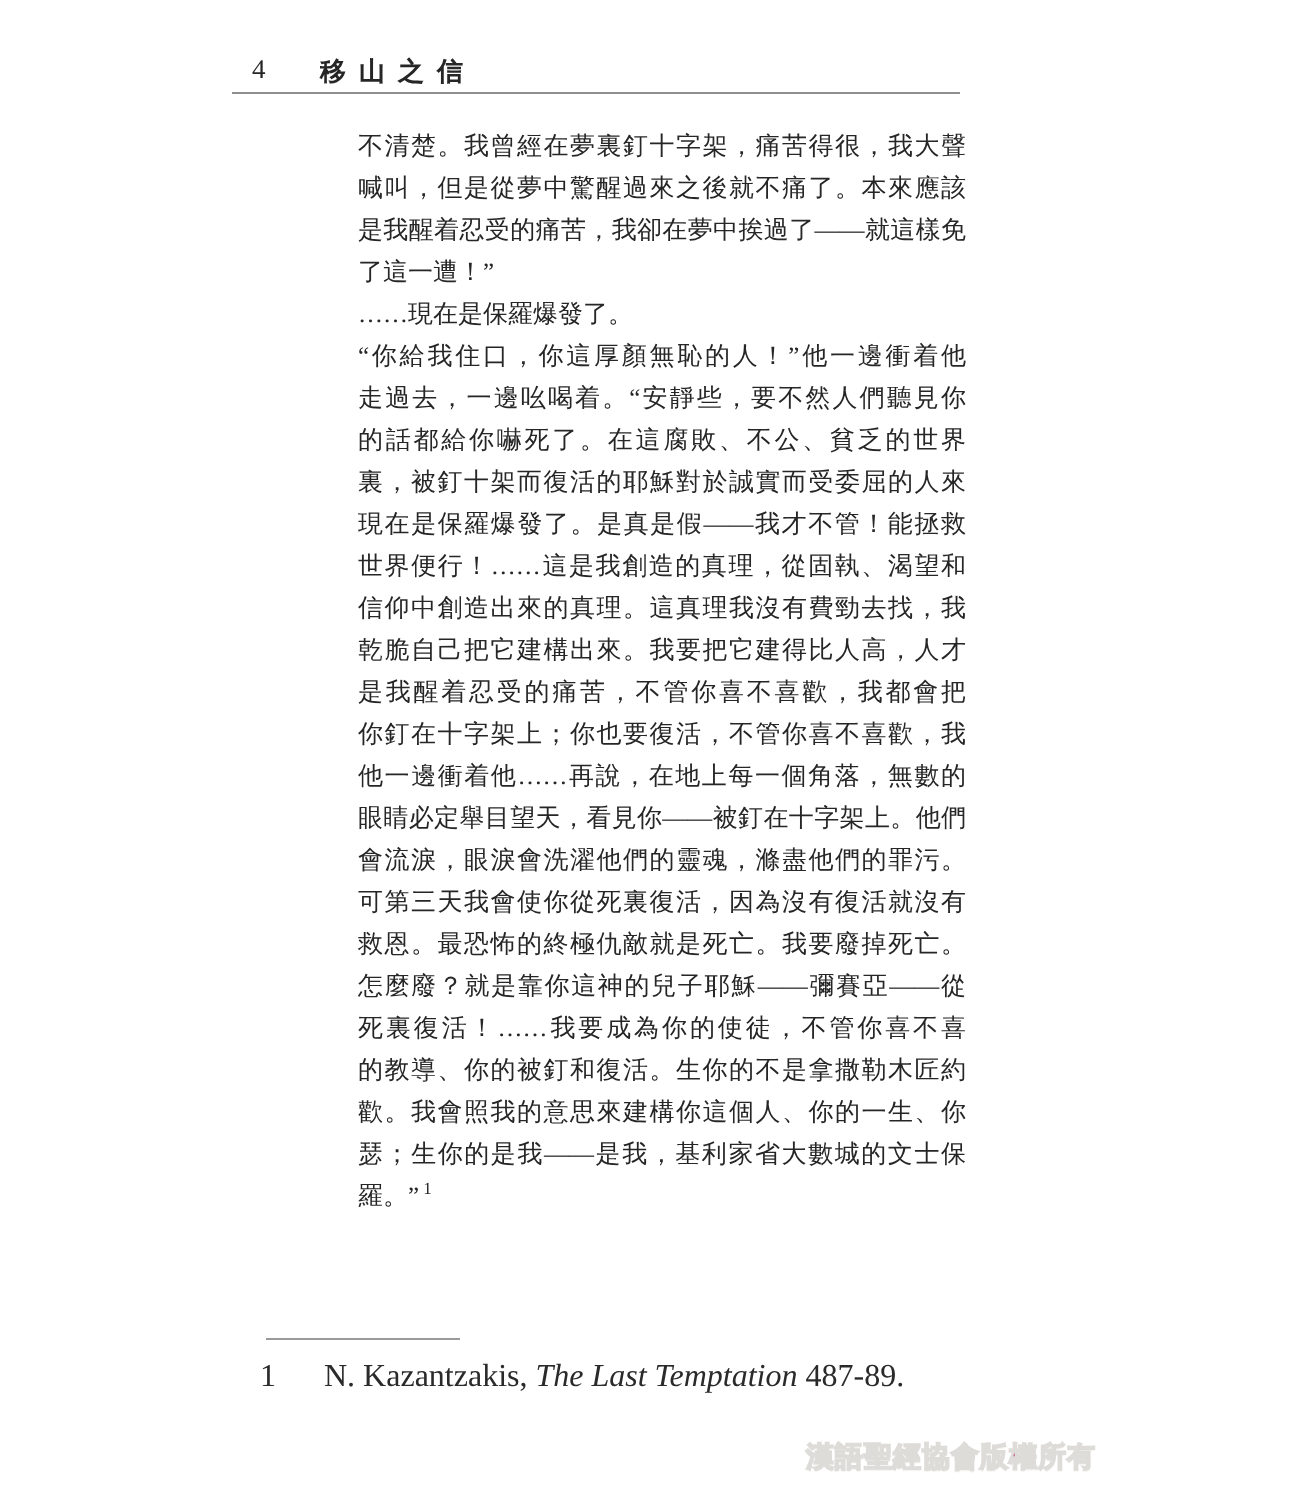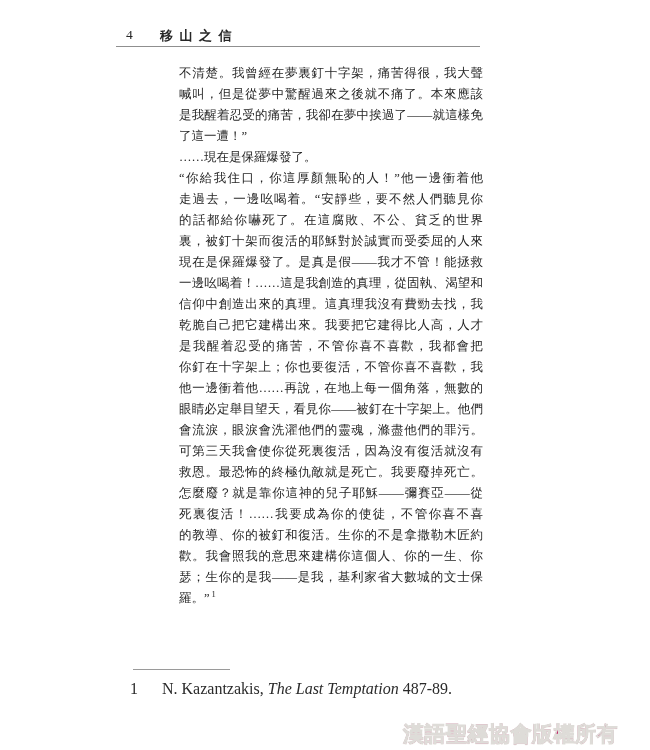--- a/index.html
+++ b/index.html
@@ -89,21 +89,21 @@
   }
   .footnote em { font-style: italic; }
 
   
   .watermark {
     position: absolute;
     left: 403px;
     top: 720px;
     font-family: "Liberation Sans", "DejaVu Sans", sans-serif;
     font-weight: bold;
-    font-size: 21px;
+    font-size: 14px;
     letter-spacing: 0.5px;
     color: #be185d;
     -webkit-text-stroke: 0.8px #dedcd8;
     text-shadow: 0 1px 0 #f6f5f2;
     user-select: none;
   }
 </style>
 </head>
 <body>
 
@@ -120,21 +120,21 @@
   <div class="bline"><span>不清楚。我曾經在夢裏釘十字架，痛苦得很，我大聲</span></div>
       <div class="bline"><span>喊叫，但是從夢中驚醒過來之後就不痛了。本來應該</span></div>
       <div class="bline"><span>是我醒着忍受的痛苦，我卻在夢中挨過了——就這樣免</span></div>
       <div class="bline end"><span>了這一遭！”</span></div>
       <div class="bline end"><span>……現在是保羅爆發了。</span></div>
       <div class="bline"><span>“你給我住口，你這厚顏無恥的人！”他一邊衝着他</span></div>
       <div class="bline"><span>走過去，一邊吆喝着。“安靜些，要不然人們聽見你</span></div>
       <div class="bline"><span>的話都給你嚇死了。在這腐敗、不公、貧乏的世界</span></div>
       <div class="bline"><span>裏，被釘十架而復活的耶穌對於誠實而受委屈的人來</span></div>
       <div class="bline"><span>現在是保羅爆發了。是真是假——我才不管！能拯救</span></div>
-      <div class="bline"><span>一邊吆喝着！……這是我創造的真理，從固執、渴望和</span></div>
+      <div class="bline"><span>世界便行！……這是我創造的真理，從固執、渴望和</span></div>
       <div class="bline"><span>信仰中創造出來的真理。這真理我沒有費勁去找，我</span></div>
       <div class="bline"><span>乾脆自己把它建構出來。我要把它建得比人高，人才</span></div>
       <div class="bline"><span>是我醒着忍受的痛苦，不管你喜不喜歡，我都會把</span></div>
       <div class="bline"><span>你釘在十字架上；你也要復活，不管你喜不喜歡，我</span></div>
       <div class="bline"><span>他一邊衝着他……再說，在地上每一個角落，無數的</span></div>
       <div class="bline"><span>眼睛必定舉目望天，看見你——被釘在十字架上。他們</span></div>
       <div class="bline"><span>會流淚，眼淚會洗濯他們的靈魂，滌盡他們的罪污。</span></div>
       <div class="bline"><span>可第三天我會使你從死裏復活，因為沒有復活就沒有</span></div>
       <div class="bline"><span>救恩。最恐怖的終極仇敵就是死亡。我要廢掉死亡。</span></div>
       <div class="bline"><span>怎麼廢？就是靠你這神的兒子耶穌——彌賽亞——從</span></div>

